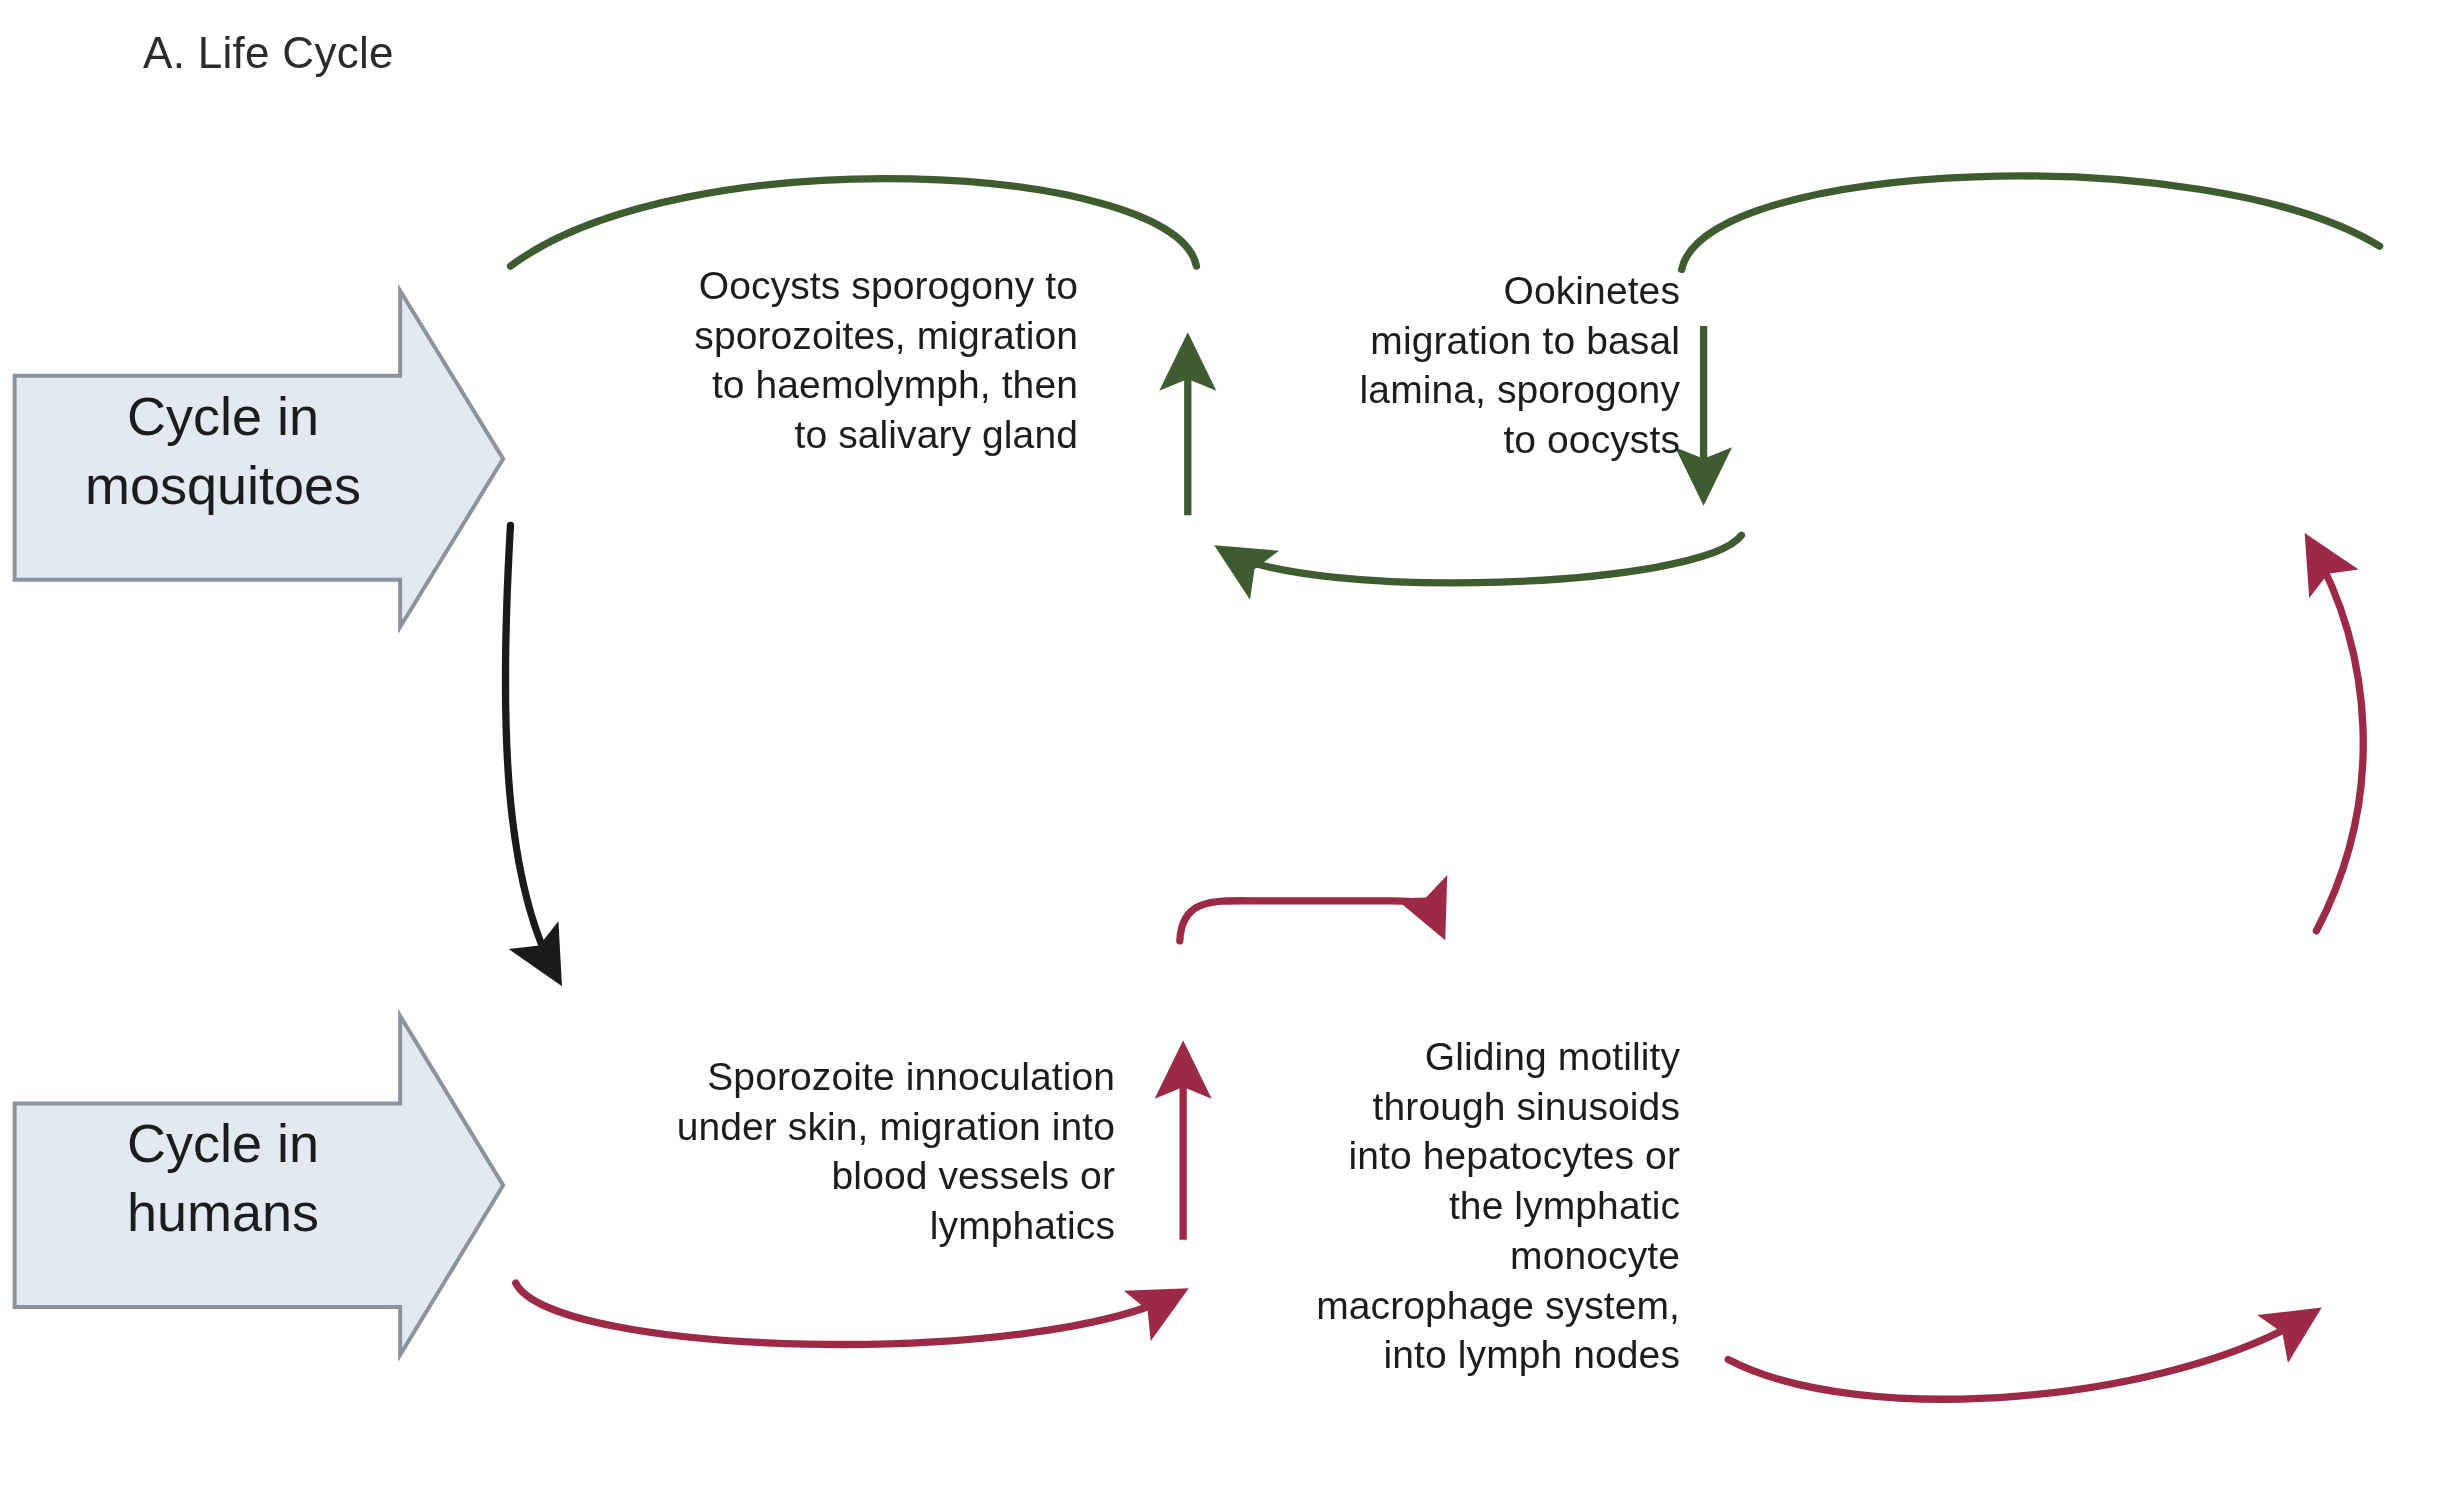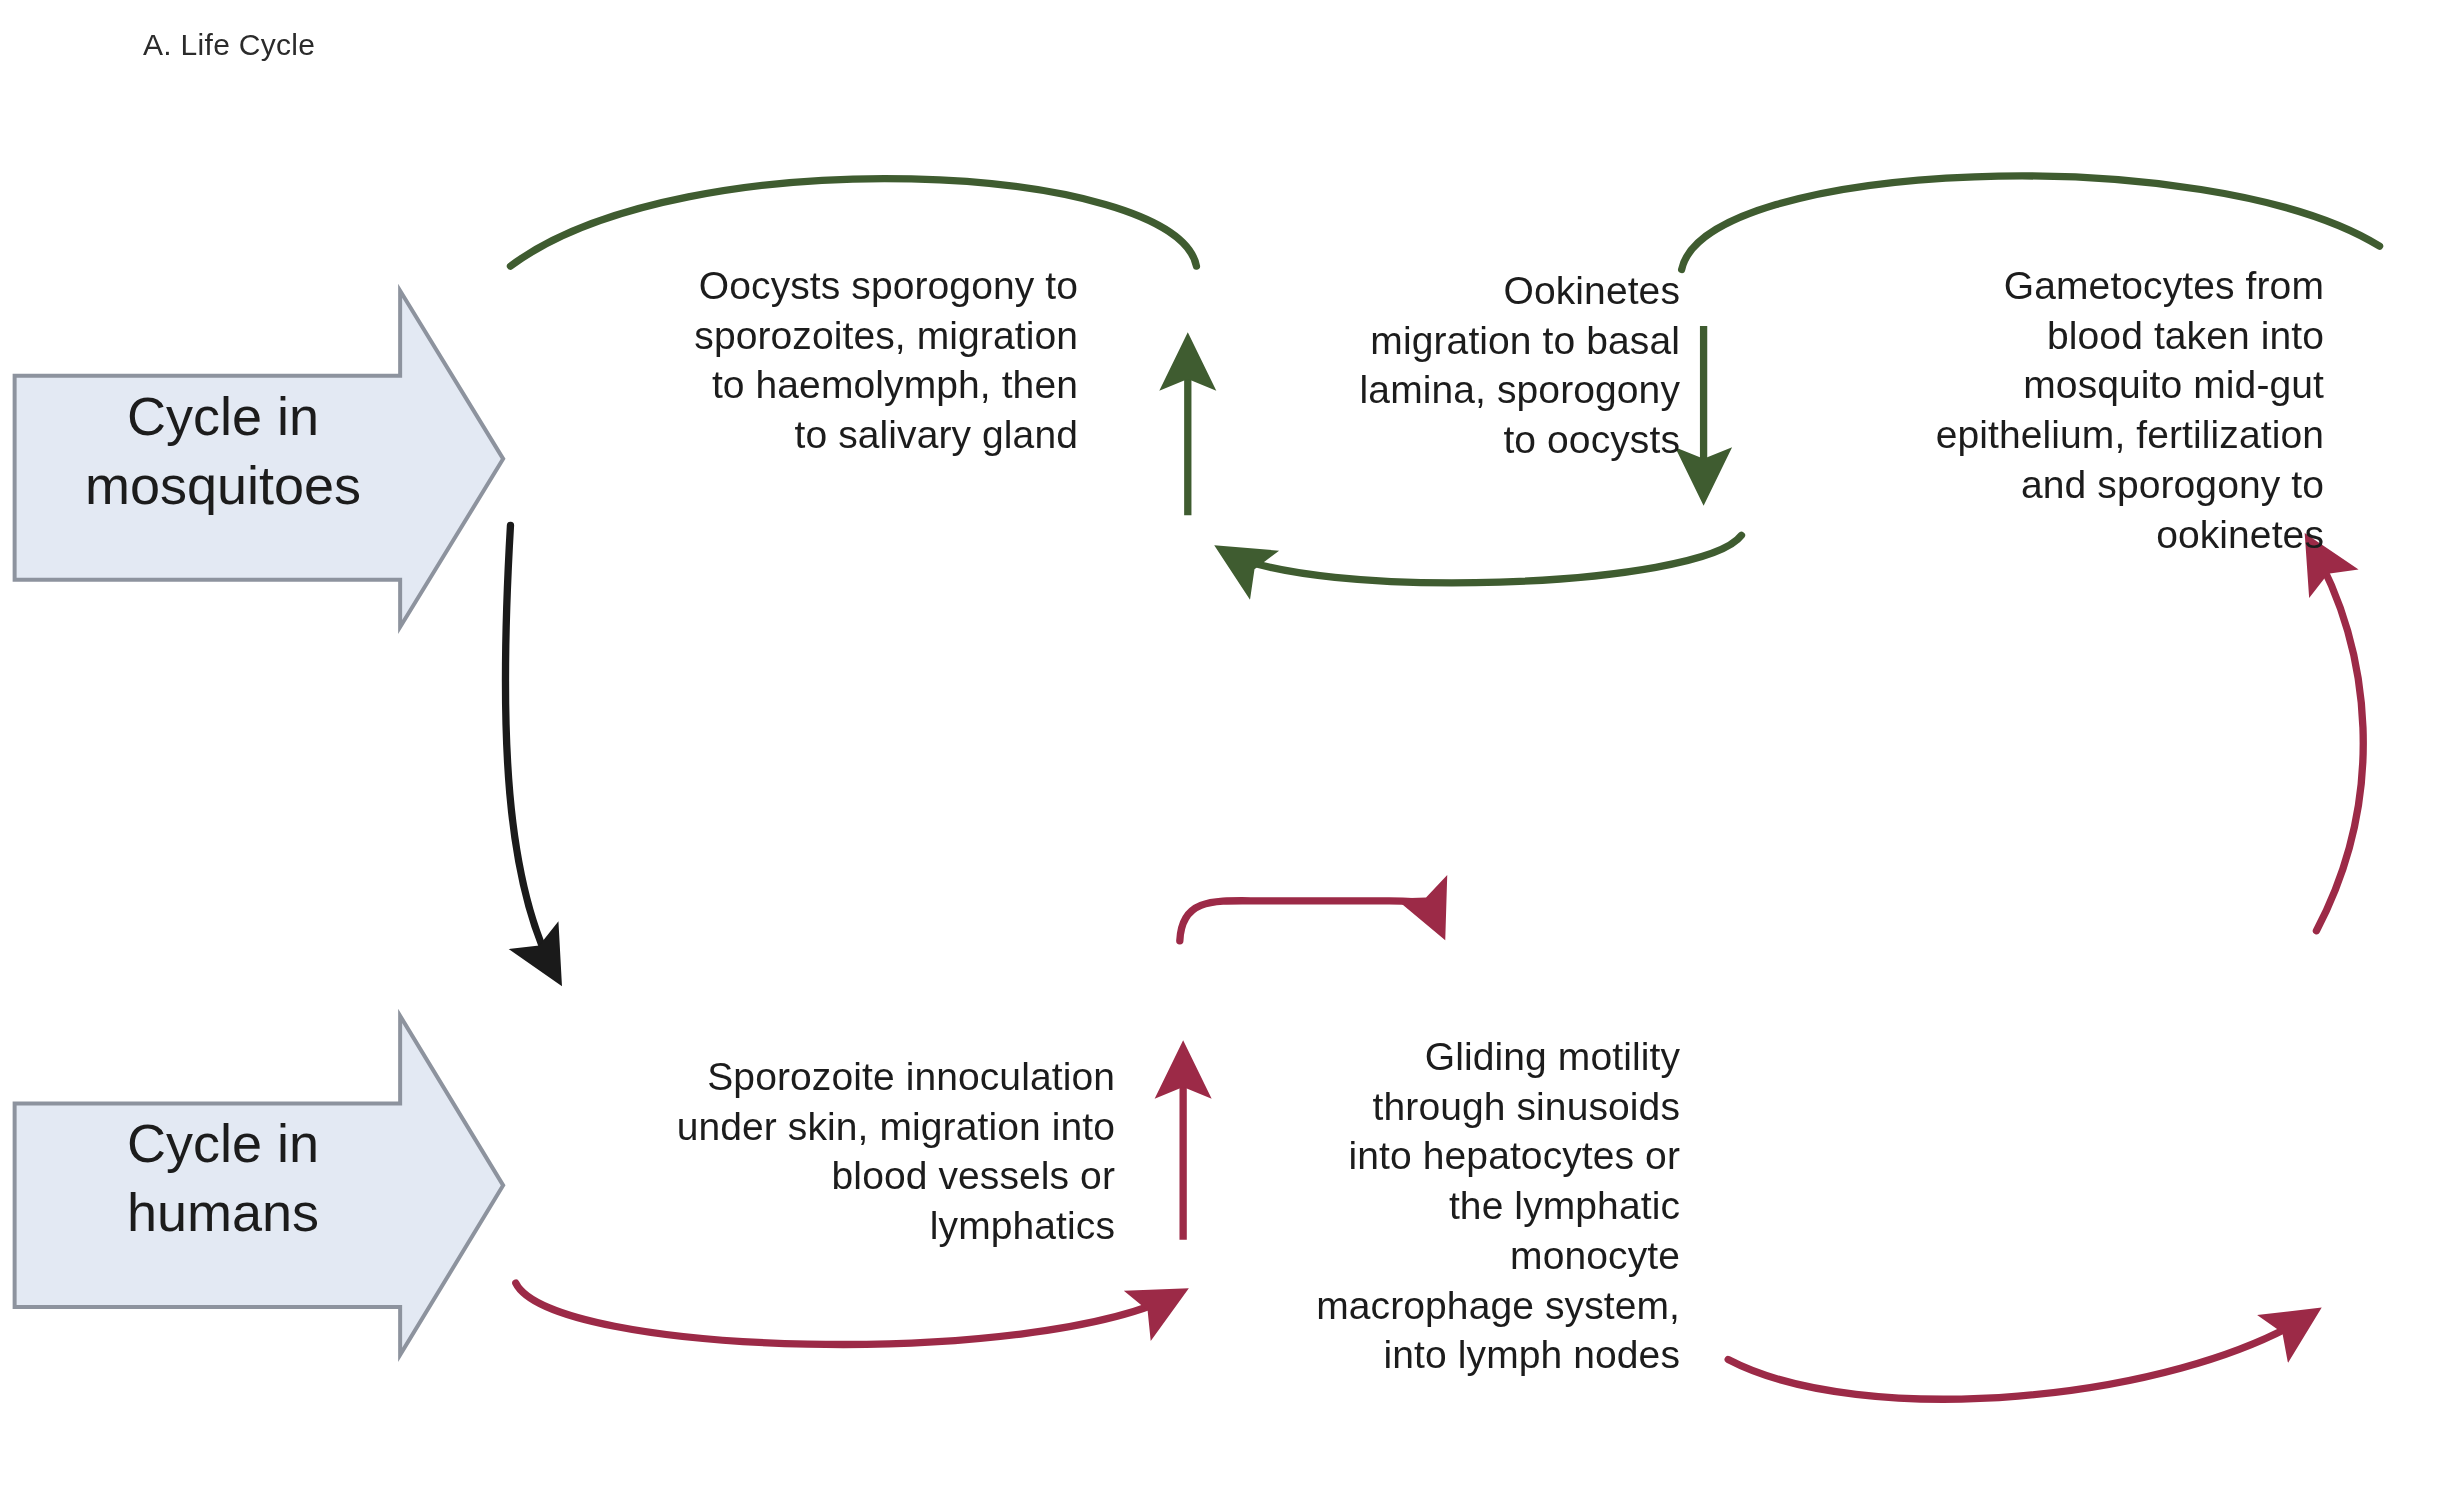--- a/index.html
+++ b/index.html
@@ -9,21 +9,21 @@
     color:#1a1a1a;
     position:relative;
     overflow:hidden;
   }
   #stage{position:absolute;left:0;top:0;width:2462px;height:1498px;}
   .svg-layer{position:absolute;left:0;top:0;width:2462px;height:1498px;pointer-events:none;}
 
   .panel-title{
     position:absolute;
     left:143px;top:28px;
-    font-size:30px;
+    font-size:44px;
     letter-spacing:0.3px;
     color:#2b2b2b;
     white-space:nowrap;
   }
 
   .block-arrow-label{
     position:absolute;
     font-size:54px;
     line-height:1.28;
     color:#1c1c1c;
@@ -108,26 +108,20 @@
   <div class="txt" id="txt-oocysts">Oocysts sporogony to
 sporozoites, migration
 to haemolymph, then
 to salivary gland</div>
 
   <div class="txt" id="txt-ookinetes">Ookinetes
 migration to basal
 lamina, sporogony
 to oocysts</div>
 
-  <div class="txt" id="txt-gametocytes">Gametocytes from
-blood taken into
-mosquito mid-gut
-epithelium, fertilization
-and sporogony to
-ookinetes</div>
 
   <div class="txt" id="txt-sporozoite">Sporozoite innoculation
 under skin, migration into
 blood vessels or
 lymphatics</div>
 
   <div class="txt" id="txt-gliding">Gliding motility
 through sinusoids
 into hepatocytes or
 the lymphatic

